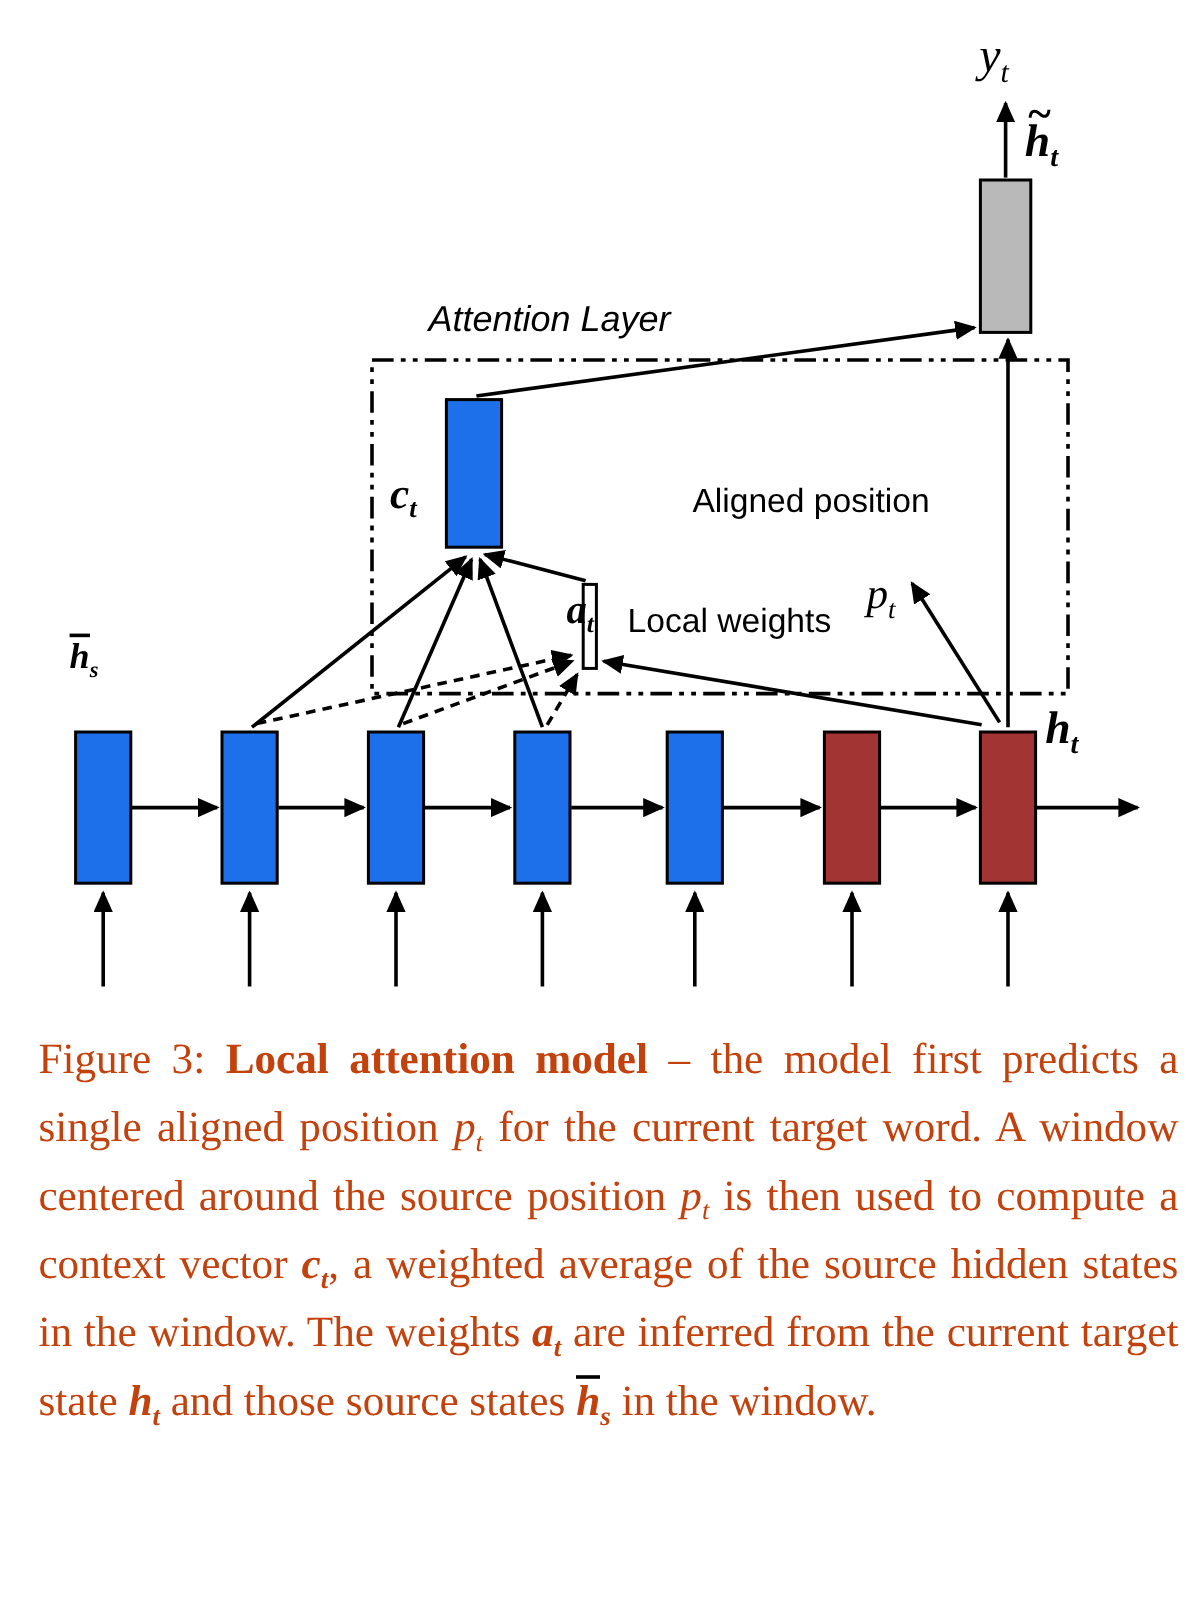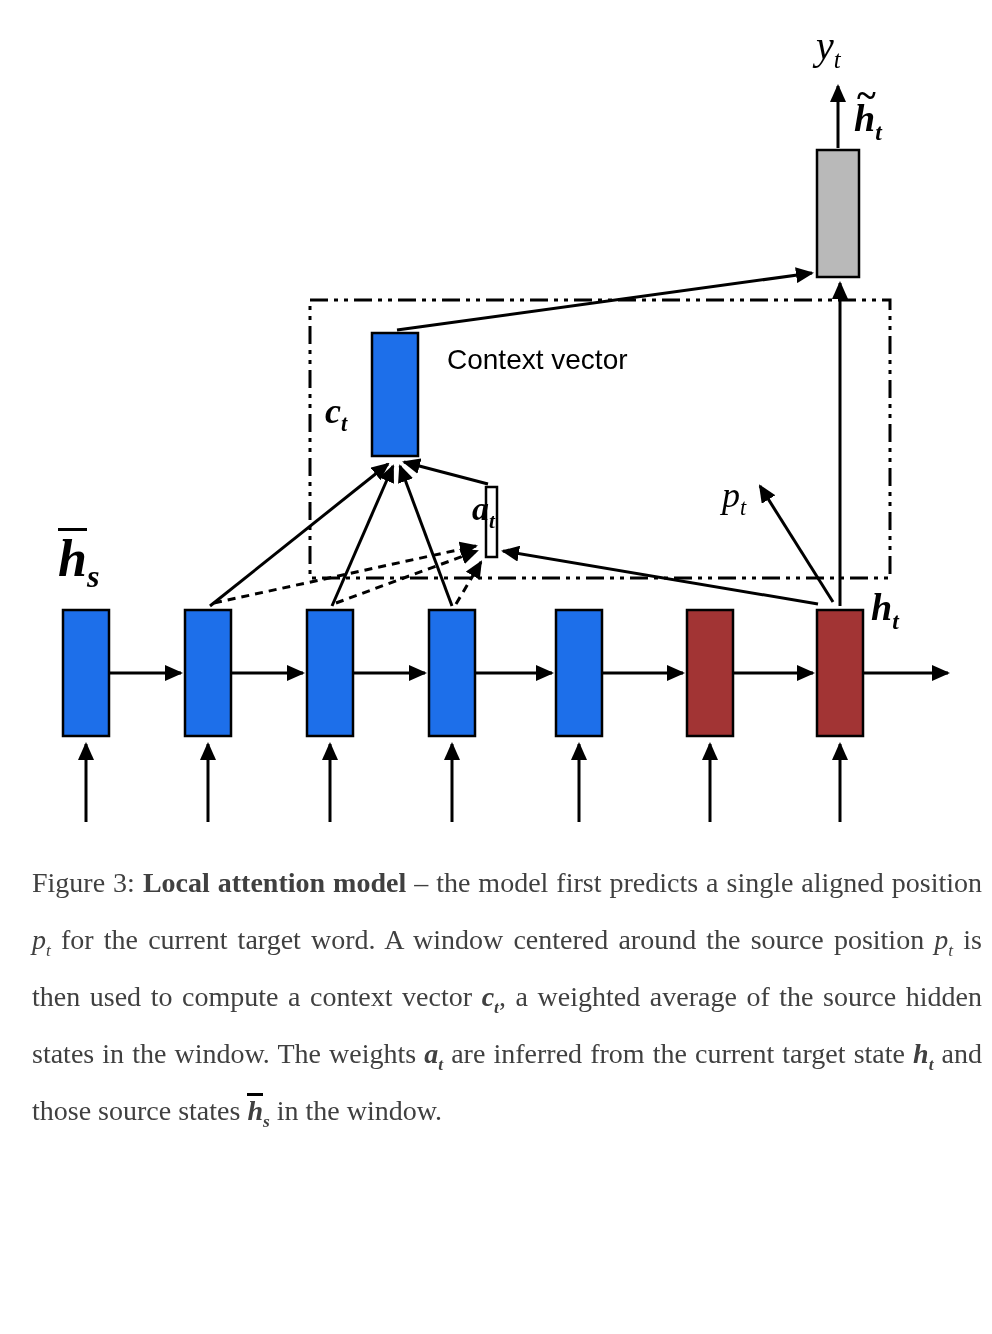--- a/index.html
+++ b/index.html
@@ -12,22 +12,22 @@
   .lbl{position:absolute;color:#000;white-space:nowrap;}
   .sans-italic{font-family:"Liberation Sans",sans-serif;font-style:italic;}
   .sans{font-family:"Liberation Sans",sans-serif;}
   .math{font-family:"Liberation Serif",serif;font-style:italic;}
   .math sub{font-size:0.62em;font-style:italic;line-height:0;}
   .bold{font-weight:bold;}
   .obar{display:inline-block;border-top:3px solid #000;padding-top:1px;line-height:1.05;}
   .tilde-box{position:relative;display:inline-block;}
   .accent{position:absolute;top:-0.60em;left:0.08em;font-size:0.95em;font-style:normal;}
   .caption{
-    font-family:"Liberation Serif",serif;font-size:28px;line-height:57px;
-    text-align:justify;width:950px;margin:6px 0 0 32px;color:#404040;
+    font-family:"Liberation Serif",serif;font-size:36px;line-height:57px;
+    text-align:justify;width:950px;margin:6px 0 0 32px;color:#c2410c;
   }
   .caption .math{font-family:"Liberation Serif",serif;}
   .caption .obar{border-top:3px solid #000;padding-top:0;}
 </style>
 </head>
 <body>
 
 <div class="diagram">
 
   <svg width="992" height="848" viewBox="0 0 992 848">
@@ -97,30 +97,32 @@
     <g stroke="#000" stroke-width="2.5">
       <rect x="687" y="610" width="46" height="126" fill="#a23434"></rect>
       <rect x="817" y="610" width="46" height="126" fill="#a23434"></rect>
     </g>
   </svg>
 
   <div class="lbl math" style="left:816px;top:22px;font-size:40px;"><span>y</span><sub>t</sub></div>
 
   <div class="lbl math bold" style="left:854px;top:96px;font-size:38px;"><span class="tilde-box"><span class="accent">~</span><span>h</span></span><sub>t</sub></div>
 
+  <div class="lbl sans-italic" style="left:357px;top:250px;font-size:30px;">Attention Layer</div>
 
   <div class="lbl math bold" style="left:325px;top:362px;font-size:36px;margin-top:28px;"><span>c</span><sub>t</sub></div>
 
-  <div class="lbl sans" style="left:447px;top:344px;font-size:28px;">Context vector</div>
 
+  <div class="lbl sans" style="left:577px;top:402px;font-size:28px;">Aligned position</div>
 
   <div class="lbl math" style="left:722px;top:446px;font-size:36px;margin-top:28px;"><span>p</span><sub>t</sub></div>
 
   <div class="lbl math bold" style="left:436px;top:490px;font-size:34px;margin-left:36px;"><span>a</span><sub>t</sub></div>
 
+  <div class="lbl sans" style="left:523px;top:502px;font-size:28px;">Local weights</div>
 
-  <div class="lbl math bold" style="left:58px;top:528px;font-size:52px;"><span class="obar">h</span><sub>s</sub></div>
+  <div class="lbl math bold" style="left:58px;top:528px;font-size:30px;"><span class="obar">h</span><sub>s</sub></div>
 
   <div class="lbl math bold" style="left:871px;top:585px;font-size:38px;"><span>h</span><sub>t</sub></div>
 
 </div>
 
 <p class="caption"><span>Figure 3: </span><b>Local attention model</b><span> – the model first predicts a single aligned position </span><span class="math"><span>p</span><sub>t</sub></span><span> for the current target word.  A window centered around the source position </span><span class="math"><span>p</span><sub>t</sub></span><span> is then used to compute a context vector </span><span class="math bold"><span>c</span><sub>t</sub></span><span>, a weighted average of the source hidden states in the window.  The weights </span><span class="math bold"><span>a</span><sub>t</sub></span><span> are inferred from the current target state </span><span class="math bold"><span>h</span><sub>t</sub></span><span> and those source states </span><span class="math bold"><span class="obar">h</span><sub>s</sub></span><span> in the window.</span></p>
 
 </body></html>

